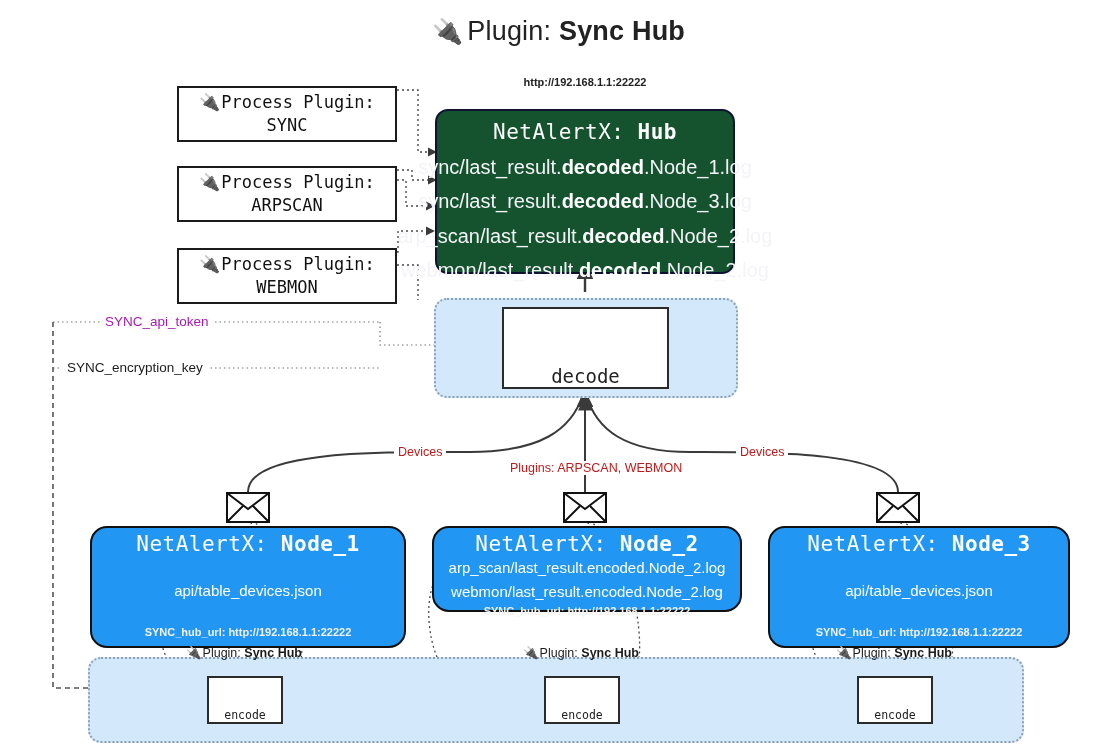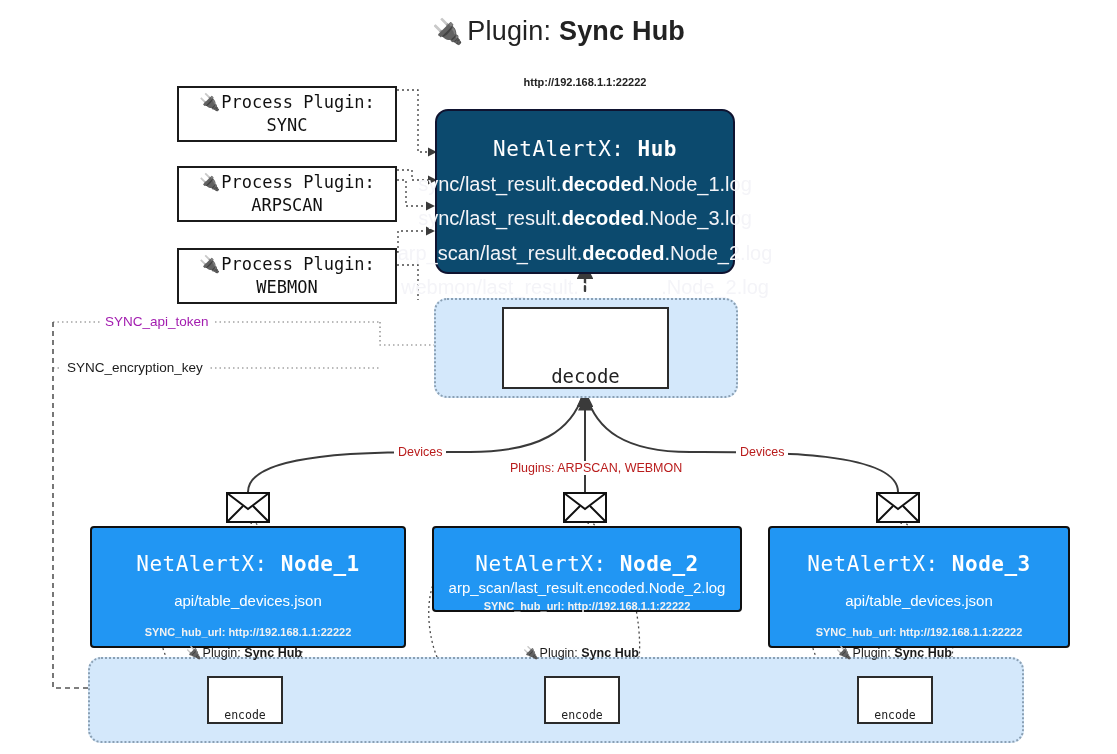--- a/index.html
+++ b/index.html
@@ -18,41 +18,41 @@
   
   .pbox{background:#ffffff;border:2px solid #1b1b1b;
         display:flex;flex-direction:column;align-items:center;justify-content:center;
         font-family:"DejaVu Sans Mono","Liberation Mono",monospace;
         font-size:17px;color:#111;line-height:1.38;}
   .pbox .l1{white-space:nowrap;}
   .pbox .l2{white-space:nowrap;}
   .pbox .plug{margin-right:1px;}
 
   
-  .hub{background:#0c4a6e;border:2px solid #0f1330;border-radius:13px;
+  .hub{background:#14532d;border:2px solid #0f1330;border-radius:13px;
        color:#ffffff;display:flex;flex-direction:column;align-items:center;
-       padding-top:26px;box-shadow:0 0 0 0 transparent;text-align:center;}
+       padding-top:9px;box-shadow:0 0 0 0 transparent;text-align:center;}
   .hub .hdr{font-family:"DejaVu Sans Mono","Liberation Mono",monospace;
             font-size:21px;letter-spacing:.5px;margin-bottom:6px;}
   .hub .hdr b{font-weight:bold;}
   .hub .ln{font-size:20px;line-height:1.72;white-space:nowrap;color:#f4f4f8;}
   .hub .ln b{font-weight:bold;color:#ffffff;}
 
   
   .lbcont{background:#d4e8fb;border:2px dotted #8aa0b4;border-radius:13px;}
 
   
   .wbox{background:#ffffff;border:2px solid #2b2b2b;
         display:flex;align-items:flex-end;justify-content:center;
         font-family:"DejaVu Sans Mono","Liberation Mono",monospace;color:#222;}
 
   
-  .node{background:#2196f3;border:2px solid #101010;border-radius:4px;
+  .node{background:#2196f3;border:2px solid #101010;border-radius:17px;
         color:#ffffff;display:flex;flex-direction:column;align-items:center;
-        padding-top:24px;}
+        padding-top:4px;}
   .node .hdr{font-family:"DejaVu Sans Mono","Liberation Mono",monospace;
              font-size:21px;letter-spacing:.5px;}
   .node .hdr b{font-weight:bold;}
   .node .body{flex:1;display:flex;flex-direction:column;align-items:center;
               justify-content:center;width:100%;}
   .node .ln{font-size:15px;line-height:1.62;white-space:nowrap;color:#ffffff;}
   .node .foot{font-size:11px;font-weight:bold;color:#f2f2f2;padding-bottom:8px;
               white-space:nowrap;}
 
   .plabel{position:absolute;font-size:12.5px;color:#1b1b1b;white-space:nowrap;}
@@ -197,20 +197,21 @@
     </div>
     <div class="foot">SYNC_hub_url: http://192.168.1.1:22222</div>
   </div>
 
   <div class="box node" style="left:432px;top:514px;width:310px;height:86px;">
     <div class="hdr">
       <span>NetAlertX:</span> <b>Node_2</b>
     </div>
     <div class="body">
       <div class="ln">arp_scan/last_result.encoded.Node_2.log</div>
+      <div class="ln">webmon/last_result.encoded.Node_2.log</div>
     </div>
     <div class="foot">SYNC_hub_url: http://192.168.1.1:22222</div>
   </div>
 
   <div class="box node" style="left:768px;top:514px;width:302px;height:122px;">
     <div class="hdr">
       <span>NetAlertX:</span> <b>Node_3</b>
     </div>
     <div class="body">
       <div class="ln">api/table_devices.json</div>

